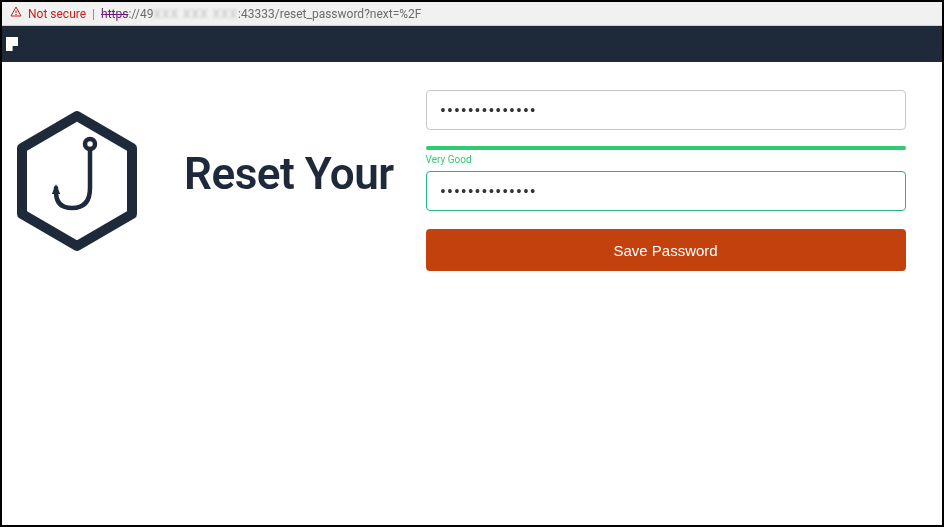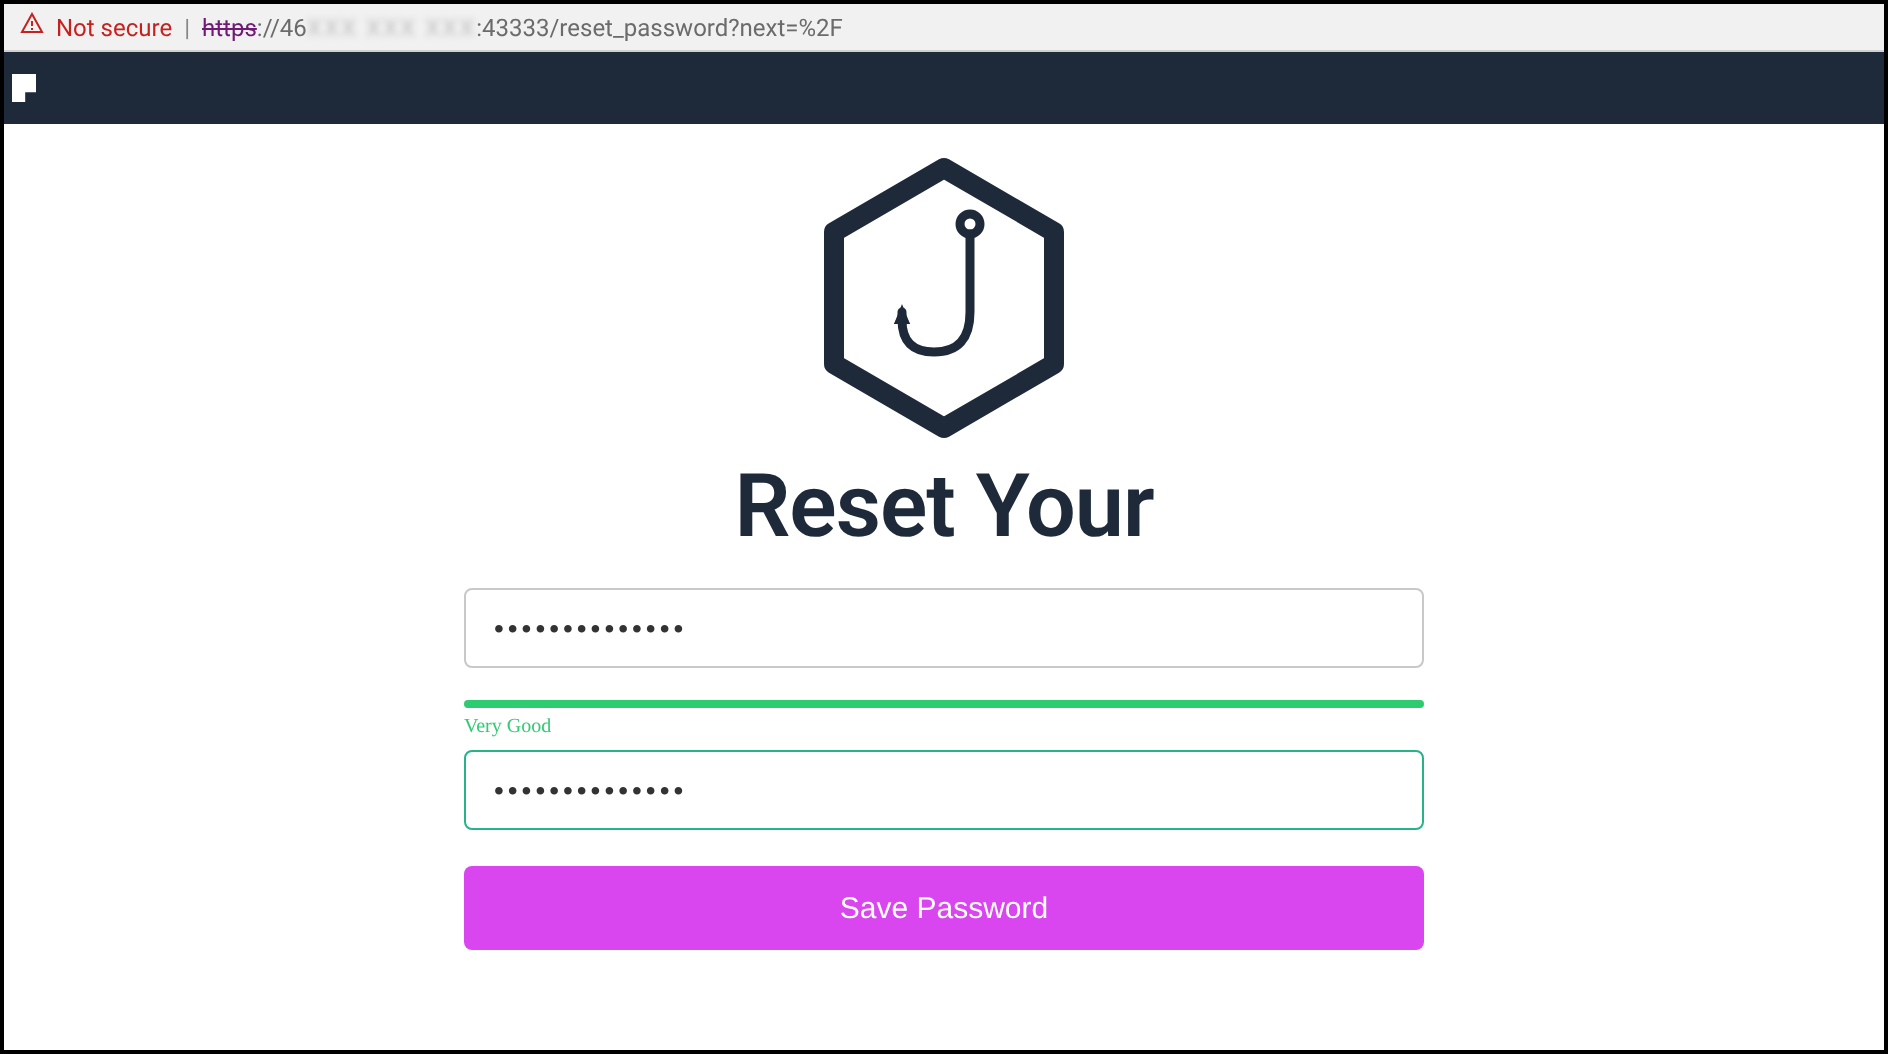--- a/index.html
+++ b/index.html
@@ -57,23 +57,24 @@
     }
     .nav-logo {
       width: 12px;
       height: 14px;
       background: #fff;
       clip-path: polygon(0 0, 100% 0, 100% 65%, 55% 65%, 55% 100%, 0 100%);
     }
     .content-area {
       background: #fff;
       display: flex;
-      flex-direction: column;
+      flex-direction: row;
       align-items: center;
-      padding-top: 12px;
+      padding-top: 28px;
+      gap: 32px;
     }
     .hex-logo {
       width: 150px;
       height: 150px;
       display: flex;
       align-items: center;
       justify-content: center;
     }
     .page-title {
       font-size: 44px;
@@ -106,38 +107,37 @@
       height: 4px;
       background: #2ecc71;
       margin-top: 16px;
       border-radius: 2px;
     }
     .strength-label {
       color: #2ecc71;
       font-size: 10px;
       margin-top: 4px;
       margin-bottom: 6px;
-      font-family: Liberation Serif, serif;
     }
     .confirm-input {
       width: 100%;
       height: 40px;
       border: 1px solid #26b38a;
       border-radius: 4px;
       padding: 0 14px;
       font-size: 14px;
       letter-spacing: 2px;
       color: #333;
       outline: none;
       margin-bottom: 18px;
     }
     .save-button {
       width: 100%;
       height: 42px;
-      background: #d946ef;
+      background: #c2410c;
       color: #fff;
       border: none;
       border-radius: 4px;
       font-size: 15px;
       cursor: pointer;
       font-weight: 500;
     }
   </style>
 </head>
 <body>
@@ -146,21 +146,21 @@
   <span class="warning-icon">
     <svg width="12" height="12" viewBox="0 0 24 24" fill="currentColor">
       <path d="M12 2 L22 20 L2 20 Z" fill="none" stroke="currentColor" stroke-width="2"></path>
       <rect x="11" y="9" width="2" height="5" fill="currentColor"></rect>
       <rect x="11" y="16" width="2" height="2" fill="currentColor"></rect>
     </svg>
   </span>
   <span class="not-secure-text">Not secure</span>
   <span class="url-separator">|</span>
   <span class="url-text">
-    <span class="strike">https</span><span>://</span><span>46</span><span class="blurred">XXX XXX XXX</span><span>:43333</span><span>/reset_password?next=%2F</span>
+    <span class="strike">https</span><span>://</span><span>49</span><span class="blurred">XXX XXX XXX</span><span>:43333</span><span>/reset_password?next=%2F</span>
   </span>
 </div>
 
 <div class="top-nav">
   <div class="nav-logo"></div>
 </div>
 
 <div class="content-area">
   <div class="hex-logo">
     <svg width="150" height="150" viewBox="0 0 150 150">

